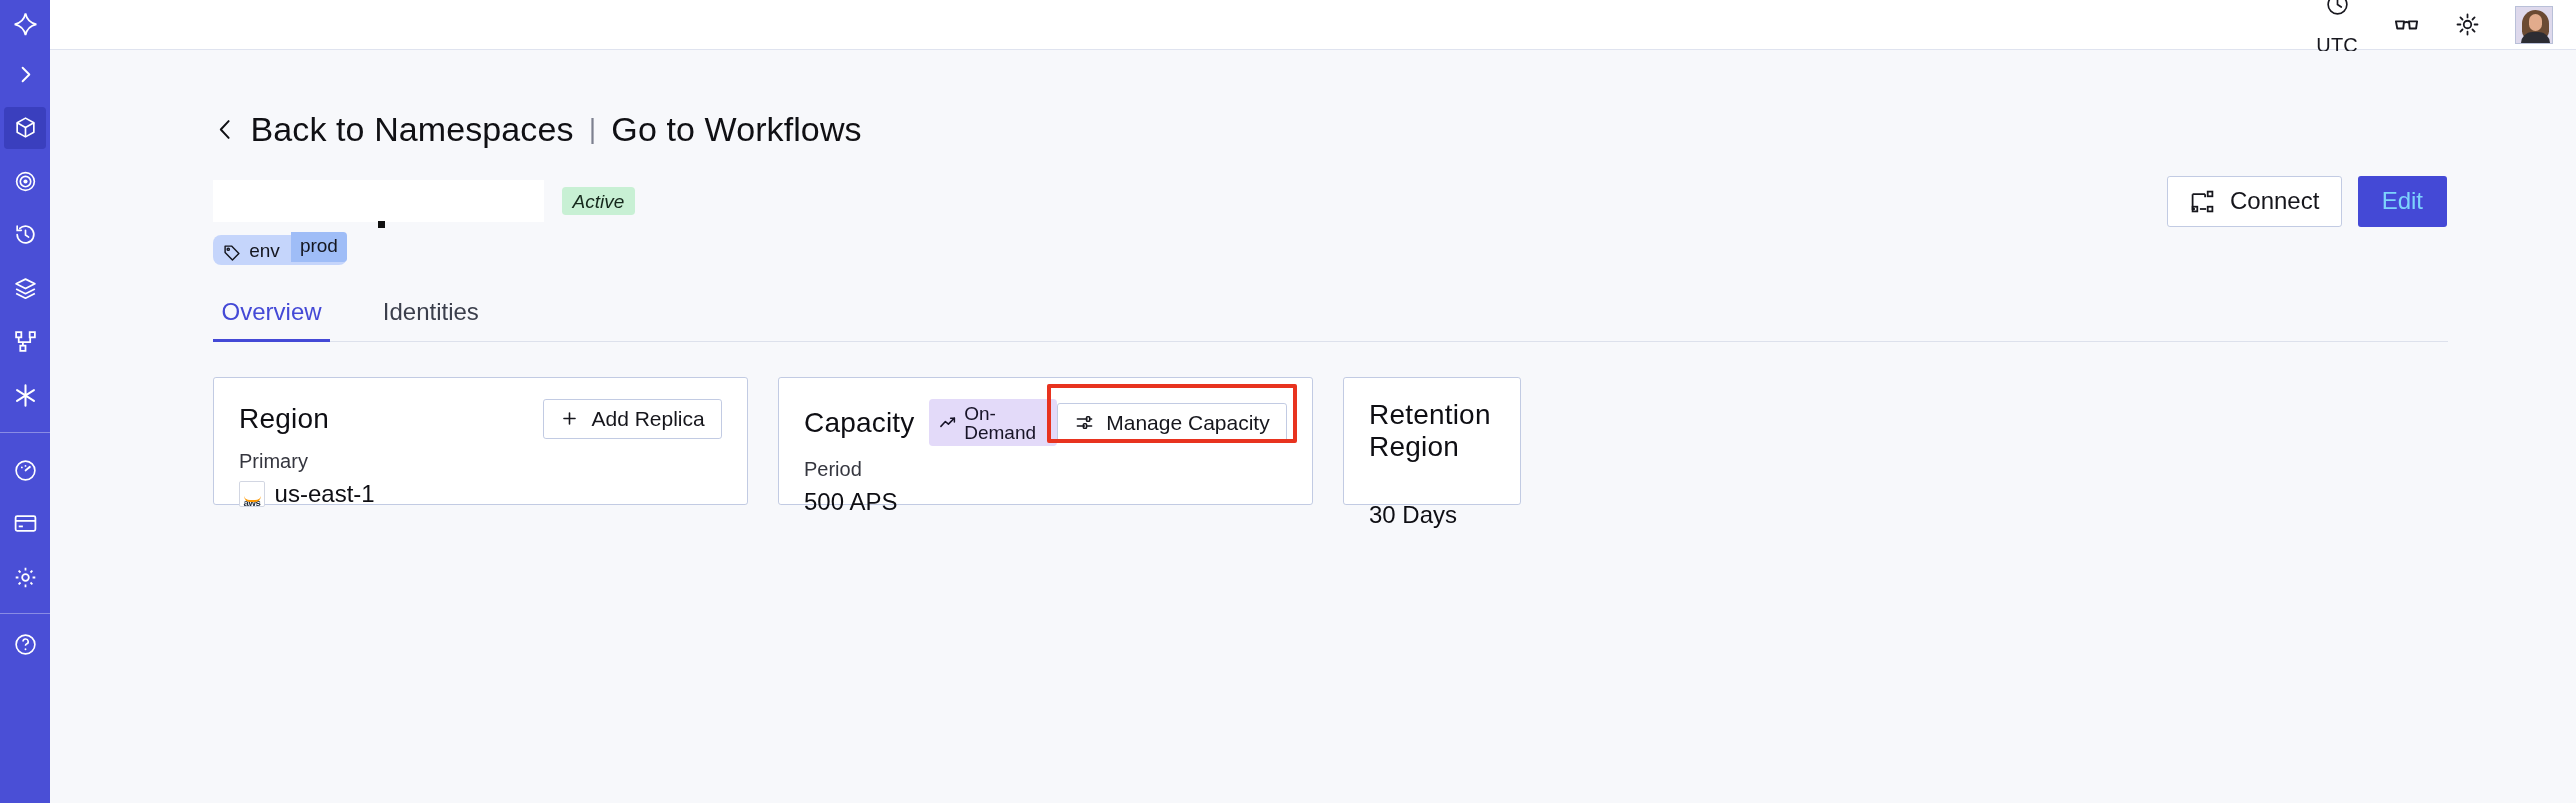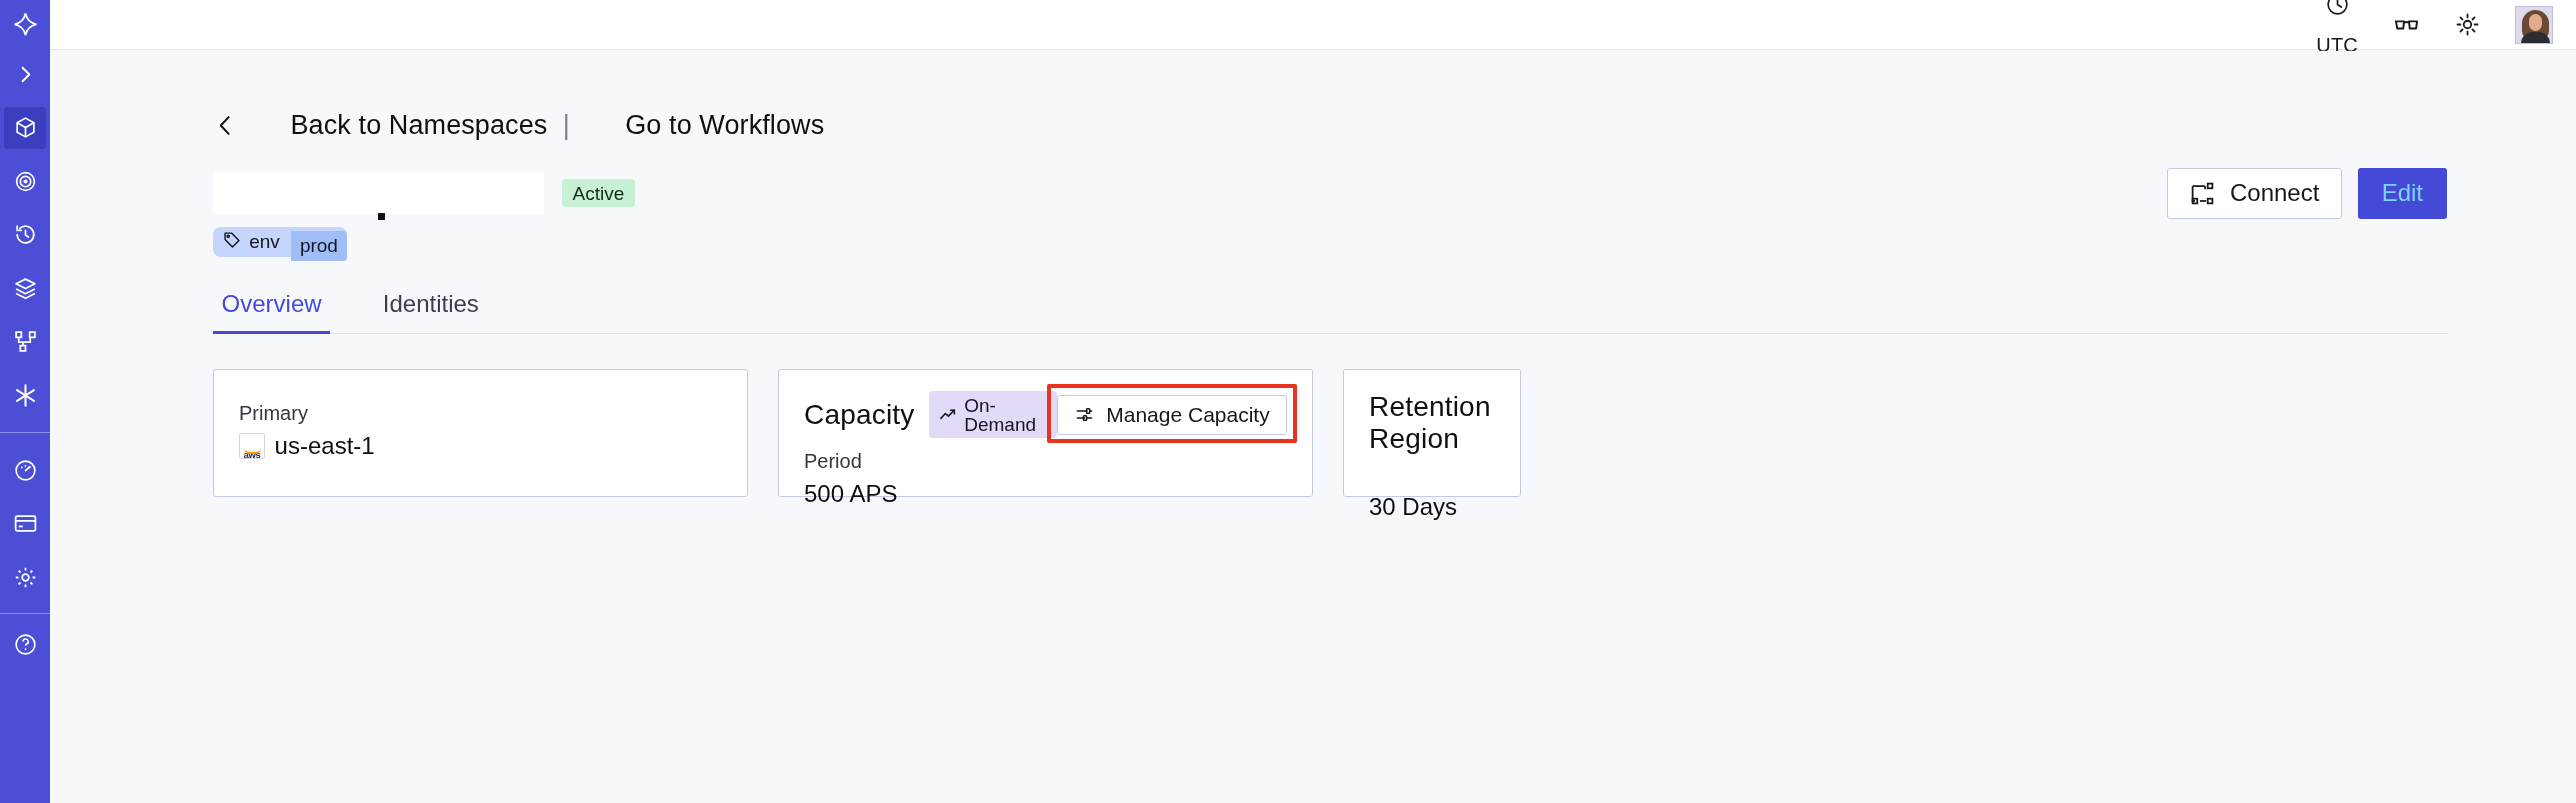--- a/index.html
+++ b/index.html
@@ -68,62 +68,62 @@
     width: 2526px; height: 753px;
     background: #f7f8fb;
     padding-left: 163px; padding-right: 129px;
   }
 
   #breadcrumb {
     display: flex; align-items: center; gap: 12.5px;
     margin-top: 59px;
     color: #101014;
   }
-  #breadcrumb .crumb-text { font-size: 27px; letter-spacing: 0.1px; margin-left: 40px; }
+  #breadcrumb .crumb-text { font-size: 34px; letter-spacing: 0.1px; }
   .crumb-div { color: #7d818f; font-size: 27px; padding: 0 2.9px; }
 
   #title-row {
     display: flex; align-items: center;
     margin-top: 31px; height: 42px;
   }
   #ns-name-redacted {
     width: 331px; height: 42px;
     background: #ffffff;
     position: relative;
   }
   #ns-name-redacted::after {
     content: ""; position: absolute;
     left: 165px; bottom: -5.8px; width: 6.7px; height: 6.7px; background: #111;
   }
   #status-badge {
     margin-left: 18px;
     background: #c8f0d4; color: #16281c;
     font-size: 19px; padding: 4.8px 10.5px;
-    border-radius: 3.8px; line-height: 1;
+    border-radius: 3.8px; line-height: 1; font-style: italic;
   }
   #title-actions {
     margin-left: auto; display: flex; align-items: center; gap: 15.3px; padding-left: 36px;
   }
   #connect-btn {
     display: flex; align-items: center; gap: 15.3px;
     height: 51px; padding: 0 22px;
     background: #ffffff; border: 1px solid #c2cbe3;
     border-radius: 2.9px; font-size: 24px; color: #16161c;
     cursor: pointer;
   }
   #edit-btn {
     height: 51px; padding: 0 24px;
     background: #4449d6; border: none; border-radius: 2.9px;
     color: #7dd3fc; font-size: 24px; cursor: pointer;
     font-family: "Liberation Sans", sans-serif;
   }
 
   #tag-row { margin-top: 13.4px; display: flex; }
   #tag-chip {
-    display: inline-flex; align-items: flex-start; gap: 8.6px;
+    display: inline-flex; align-items: flex-end; gap: 8.6px;
     background: #c5d5fb; border-radius: 8px;
     padding: 3.8px 0 3.8px 9.6px; height: 30px;
     font-size: 19px; color: #14161f;
   }
   #tag-chip .tag-val {
     background: #9fbdf7; padding: 3.8px 8.6px; margin-left: 2.9px;
     border-radius: 0 3.8px 3.8px 0; height: 30px; line-height: 22px;
   }
 
   #tabs {
@@ -421,20 +421,31 @@
   </div>
 
   <div id="tabs">
     <div class="tab active">Overview</div>
     <div class="tab">Identities</div>
   </div>
 
   <div id="cards">
 
     <div class="card" id="card-region">
+      <div class="card-head">
+        <span class="card-title">Region</span>
+        <button class="card-btn">
+          <span>
+            <svg class="ico" width="19" height="19" viewBox="0 0 24 24" fill="none" stroke="#16161c" stroke-width="2" stroke-linecap="round">
+              <path d="M12 5v14M5 12h14"></path>
+            </svg>
+          </span>
+          <span>Add Replica</span>
+        </button>
+      </div>
       <div class="card-sub">Primary</div>
       <div class="card-val">
         <span id="aws-logo">
           <span class="aws-txt">aws</span>
           <span class="aws-swoosh"></span>
         </span>
         <span>us-east-1</span>
       </div>
     </div>
 

